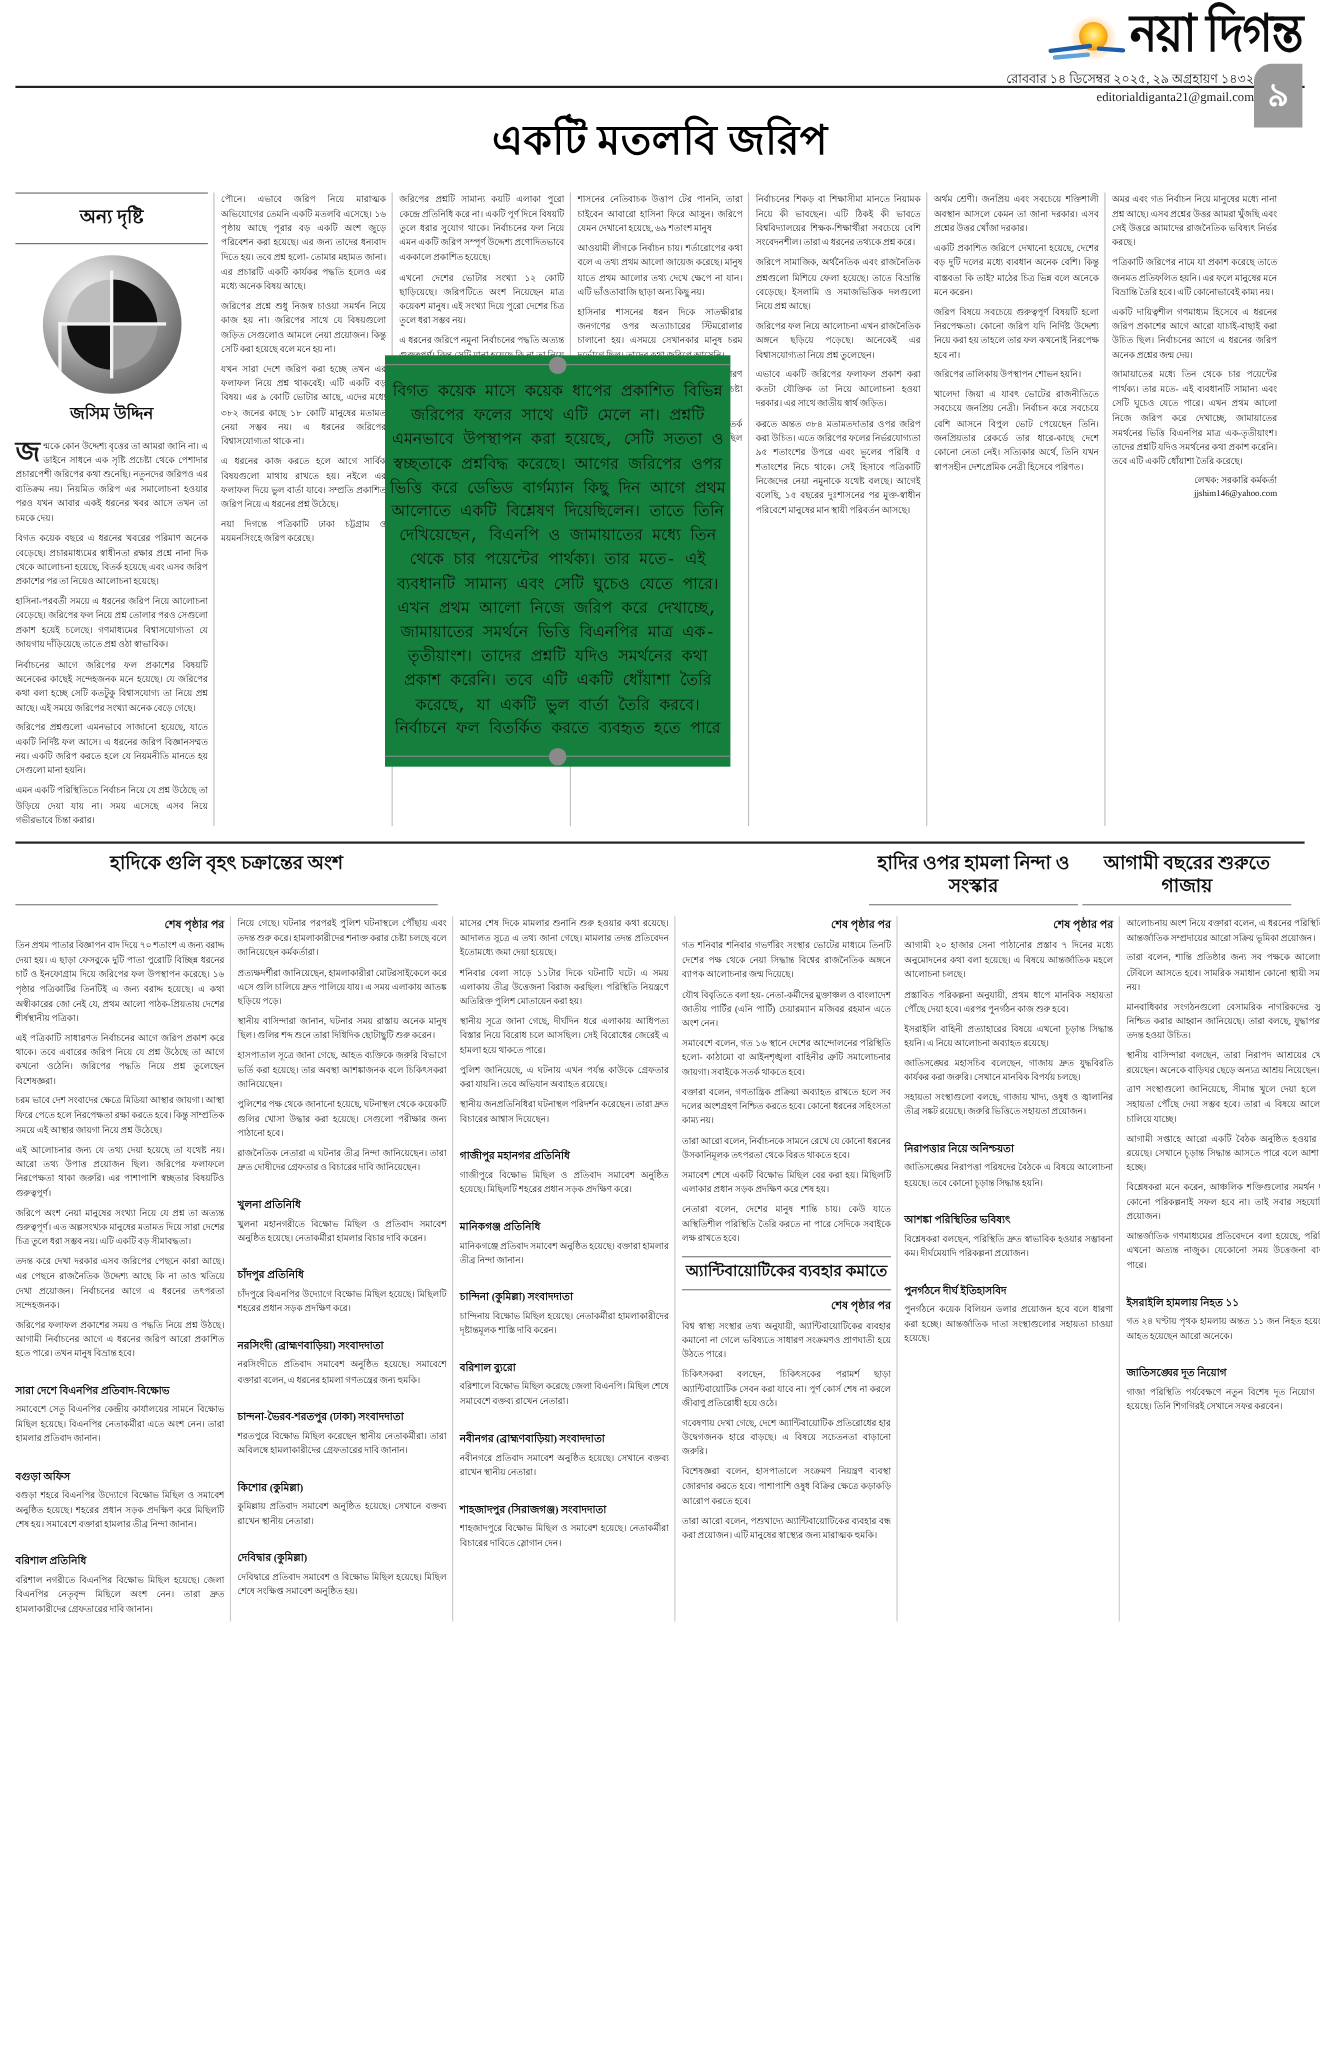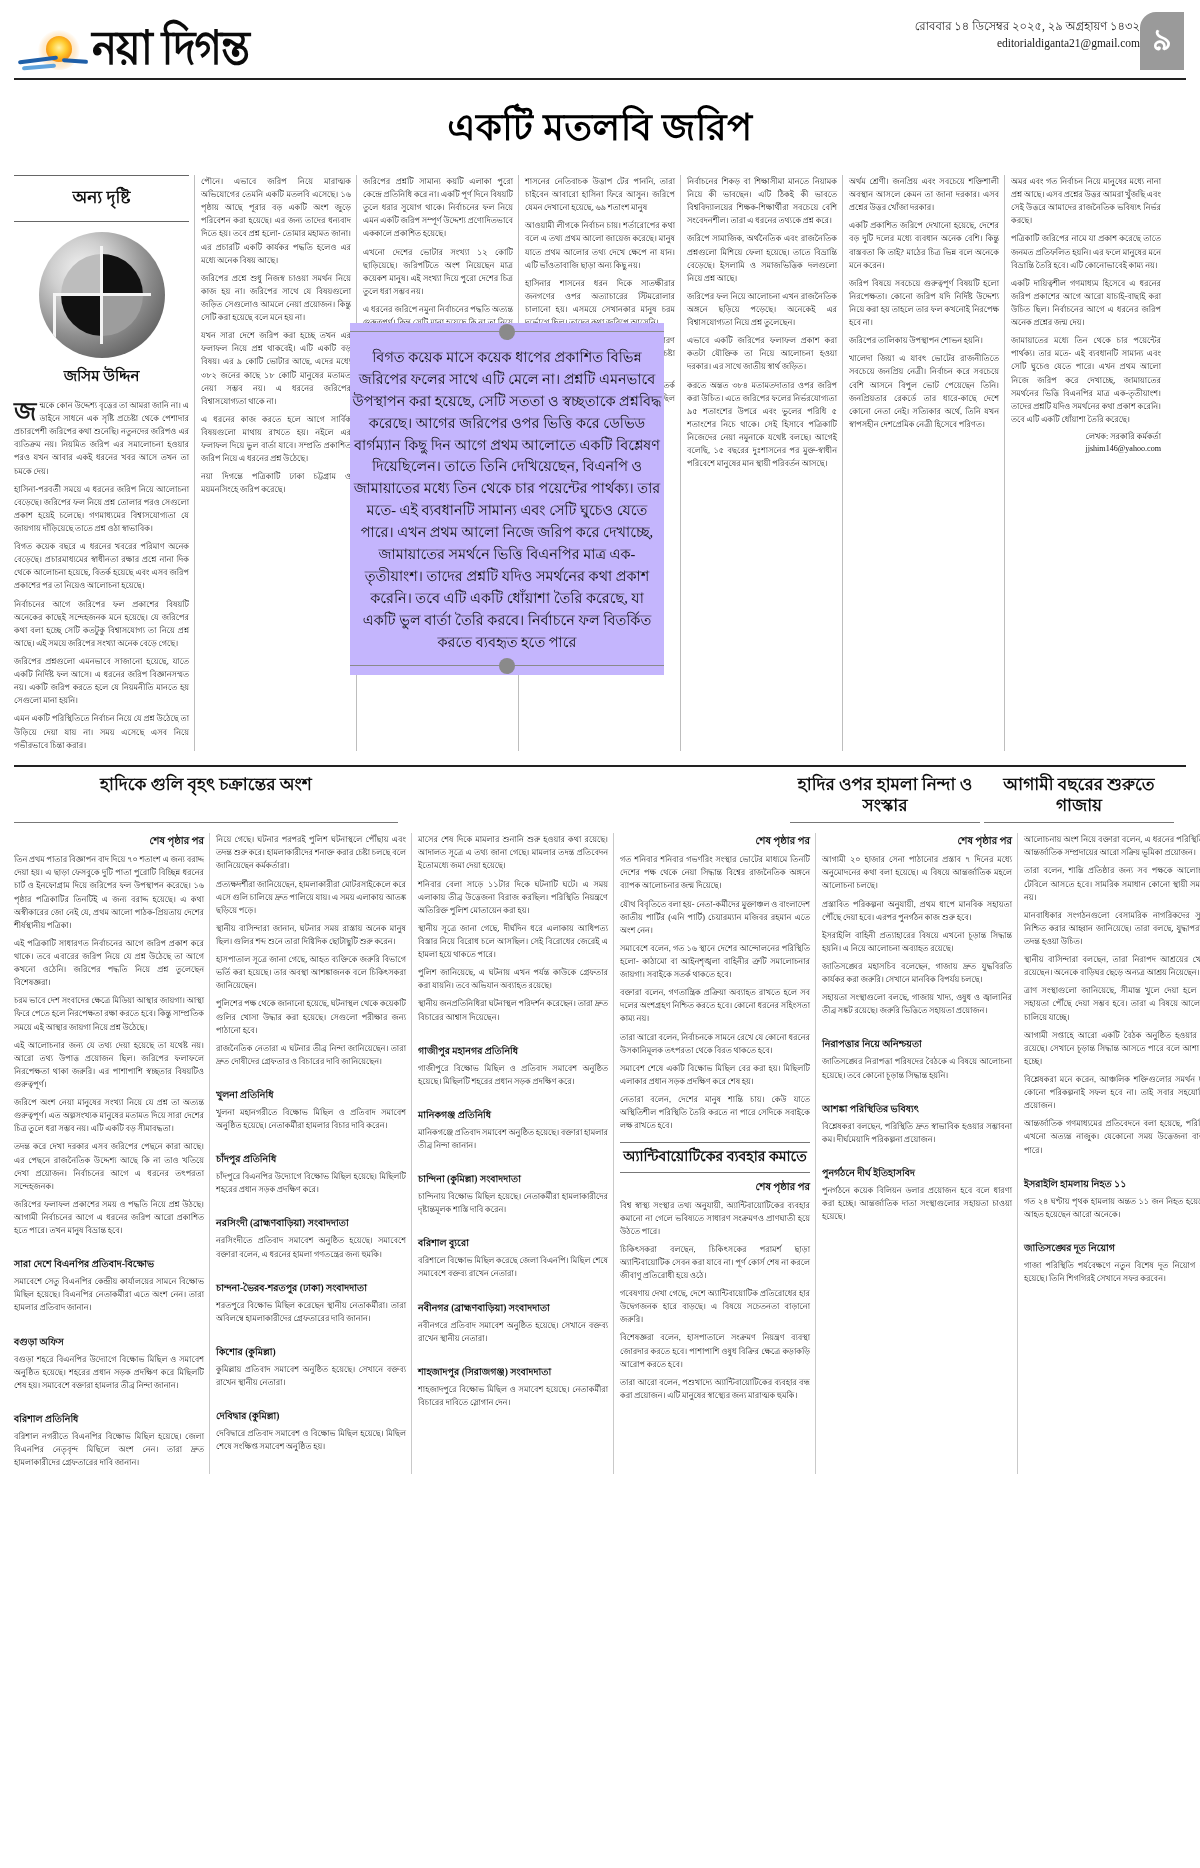--- a/index.html
+++ b/index.html
@@ -17,20 +17,21 @@
     position: relative;
   }
 
   
   .masthead {
     display: flex;
     align-items: flex-end;
     justify-content: space-between;
     height: 64px;
     padding: 4px 2px 0 2px;
+    flex-direction: column;
   }
   .brand {
     display: flex;
     align-items: flex-end;
     gap: 2px;
     position: relative;
   }
   .brand-logo-mark {
     position: relative;
     width: 74px; height: 44px;
@@ -185,23 +186,24 @@
     font-weight: bold;
     padding: 2px 3px 0 0;
   }
 
   
   .pullquote-wrap {
     position: absolute;
     left: 336px;
     top: 148px;
     width: 314px;
-    background: #c4b5fd;
+    background: #15803d;
     padding: 0;
     z-index: 5;
+    font-family: Liberation Mono, monospace;
   }
   .pq-rule {
     position: relative;
     height: 18px;
   }
   .pq-rule::before {
     content: "";
     position: absolute;
     left: 0; right: 0; top: 8px;
     border-top: 1px solid #8a8a8a;
@@ -316,22 +318,22 @@
   <div class="top-grid">
 
     <div class="col">
       <div class="columnist-title">অন্য দৃষ্টি</div>
       <div class="columnist-photo">
         <div class="photo-cross-h"></div>
       </div>
       <div class="columnist-name">জসিম উদ্দিন</div>
       <div class="body-text">
         <p class="dropcap-para">জন্মকে কোন উদ্দেশ্য বৃত্তের তা আমরা জানি না। এ ডাইনে সাধনে এক সৃষ্টি প্রচেষ্টা থেকে পেশাদার প্রচারপেশী জরিপের কথা শুনেছি। নতুনদের জরিপও এর ব্যতিক্রম নয়। নিয়মিত জরিপ এর সমালোচনা হওয়ার পরও যখন আবার একই ধরনের খবর আসে তখন তা চমকে দেয়।</p>
+        <p>বিগত কয়েক বছরে এ ধরনের খবরের পরিমাণ অনেক বেড়েছে। প্রচারমাধ্যমের স্বাধীনতা রক্ষার প্রশ্নে নানা দিক থেকে আলোচনা হয়েছে, বিতর্ক হয়েছে এবং এসব জরিপ প্রকাশের পর তা নিয়েও আলোচনা হয়েছে।</p>
         <p>হাসিনা-পরবর্তী সময়ে এ ধরনের জরিপ নিয়ে আলোচনা বেড়েছে। জরিপের ফল নিয়ে প্রশ্ন তোলার পরও সেগুলো প্রকাশ হয়েই চলেছে। গণমাধ্যমের বিশ্বাসযোগ্যতা যে জায়গায় দাঁড়িয়েছে তাতে প্রশ্ন ওঠা স্বাভাবিক।</p>
-        <p>বিগত কয়েক বছরে এ ধরনের খবরের পরিমাণ অনেক বেড়েছে। প্রচারমাধ্যমের স্বাধীনতা রক্ষার প্রশ্নে নানা দিক থেকে আলোচনা হয়েছে, বিতর্ক হয়েছে এবং এসব জরিপ প্রকাশের পর তা নিয়েও আলোচনা হয়েছে।</p>
         <p>নির্বাচনের আগে জরিপের ফল প্রকাশের বিষয়টি অনেকের কাছেই সন্দেহজনক মনে হয়েছে। যে জরিপের কথা বলা হচ্ছে সেটি কতটুকু বিশ্বাসযোগ্য তা নিয়ে প্রশ্ন আছে। এই সময়ে জরিপের সংখ্যা অনেক বেড়ে গেছে।</p>
         <p>জরিপের প্রশ্নগুলো এমনভাবে সাজানো হয়েছে, যাতে একটি নির্দিষ্ট ফল আসে। এ ধরনের জরিপ বিজ্ঞানসম্মত নয়। একটি জরিপ করতে হলে যে নিয়মনীতি মানতে হয় সেগুলো মানা হয়নি।</p>
         <p>এমন একটি পরিস্থিতিতে নির্বাচন নিয়ে যে প্রশ্ন উঠেছে তা উড়িয়ে দেয়া যায় না। সময় এসেছে এসব নিয়ে গভীরভাবে চিন্তা করার।</p>
       </div>
     </div>
 
     <div class="col">
       <div class="body-text">
         <p>পৌনে। এভাবে জরিপ নিয়ে মারাত্মক অভিযোগের তেমনি একটি মতলবি এসেছে। ১৬ পৃষ্ঠায় আছে পূরার বড় একটি অংশ জুড়ে পরিবেশন করা হয়েছে। এর জন্য তাদের ধন্যবাদ দিতে হয়। তবে প্রশ্ন হলো- তোমার মহামত জানা। এর প্রচারটি একটি কার্যকর পদ্ধতি হলেও এর মধ্যে অনেক বিষয় আছে।</p>
         <p>জরিপের প্রশ্নে শুধু নিজস্ব চাওয়া সমর্থন নিয়ে কাজ হয় না। জরিপের সাথে যে বিষয়গুলো জড়িত সেগুলোও আমলে নেয়া প্রয়োজন। কিন্তু সেটি করা হয়েছে বলে মনে হয় না।</p>

